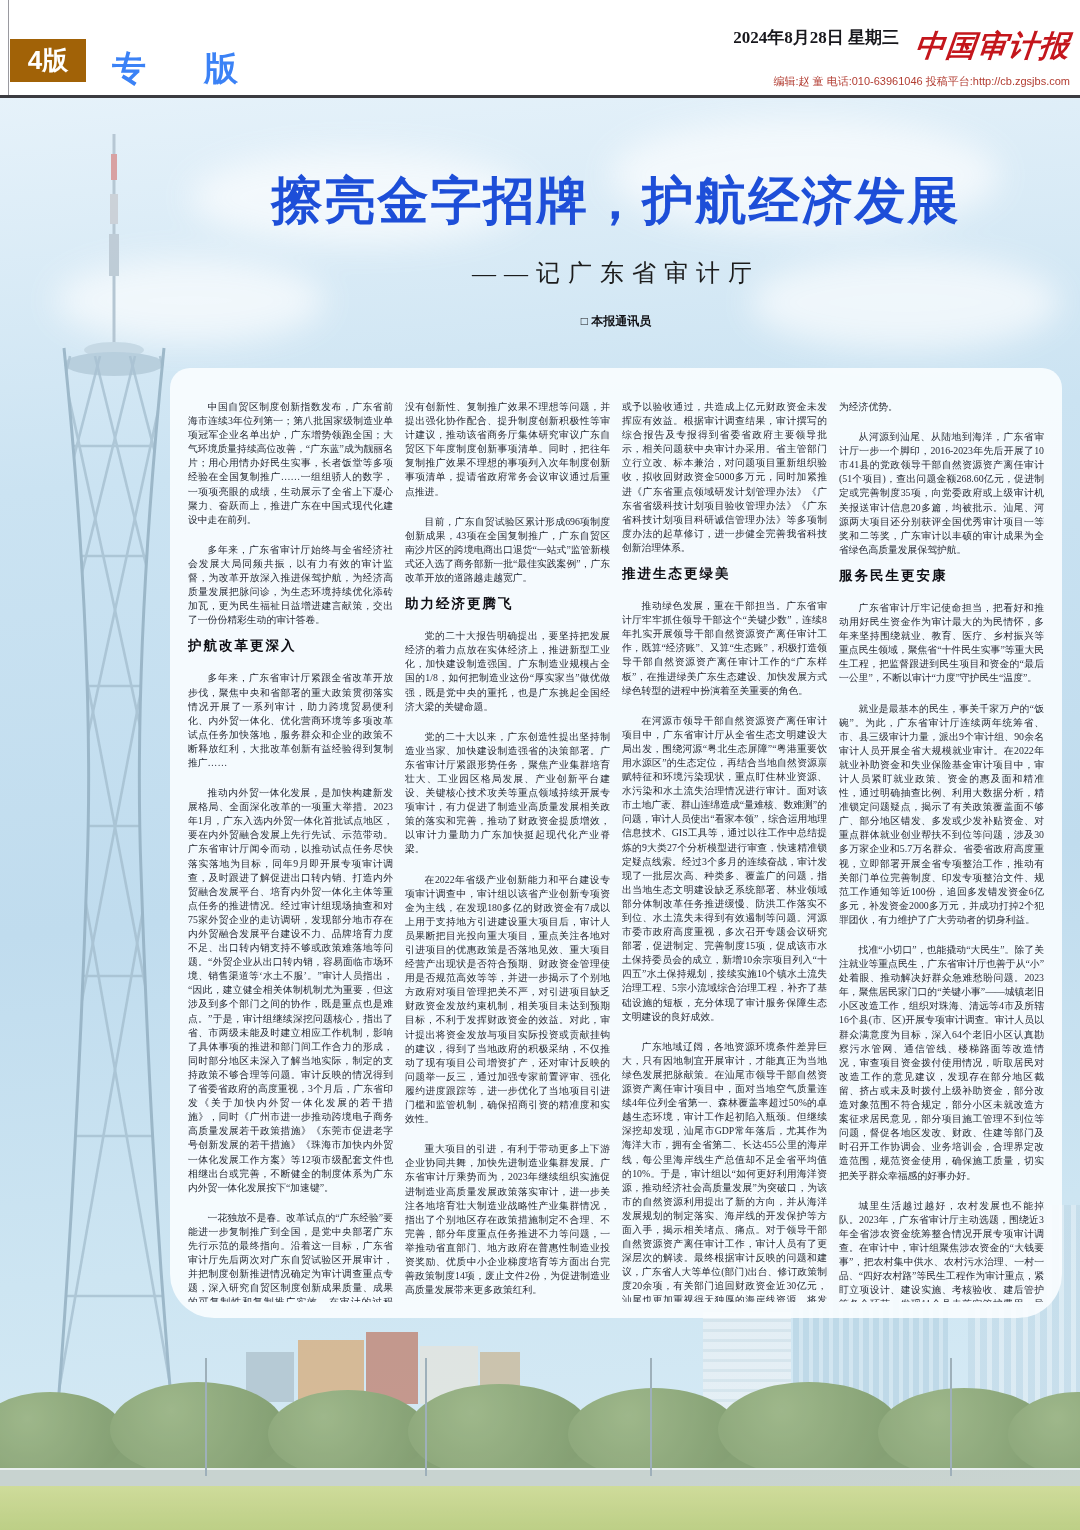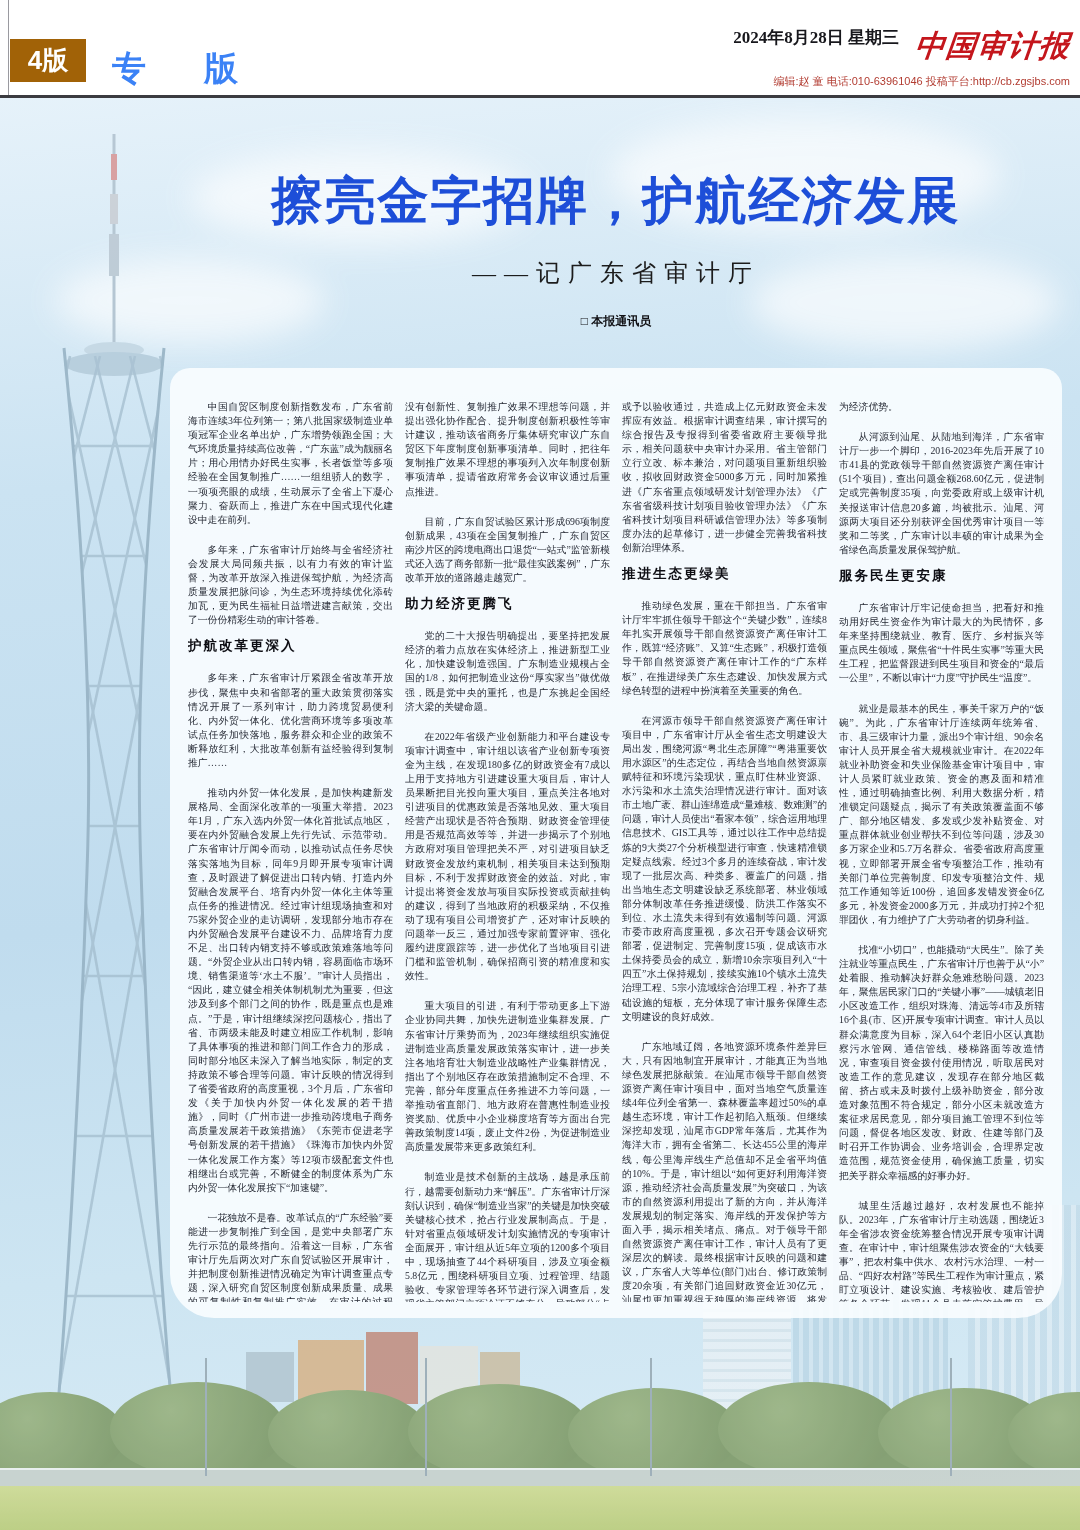--- a/index.html
+++ b/index.html
@@ -150,20 +150,21 @@
       <h3 class="sec-head">护航改革更深入</h3>
       <p class="para">多年来，广东省审计厅紧跟全省改革开放步伐，聚焦中央和省部署的重大政策贯彻落实情况开展了一系列审计，助力跨境贸易便利化、内外贸一体化、优化营商环境等多项改革试点任务加快落地，服务群众和企业的政策不断释放红利，大批改革创新有益经验得到复制推广……</p>
       <p class="para">推动内外贸一体化发展，是加快构建新发展格局、全面深化改革的一项重大举措。2023年1月，广东入选内外贸一体化首批试点地区，要在内外贸融合发展上先行先试、示范带动。广东省审计厅闻令而动，以推动试点任务尽快落实落地为目标，同年9月即开展专项审计调查，及时跟进了解促进出口转内销、打造内外贸融合发展平台、培育内外贸一体化主体等重点任务的推进情况。经过审计组现场抽查和对75家外贸企业的走访调研，发现部分地市存在内外贸融合发展平台建设不力、品牌培育力度不足、出口转内销支持不够或政策难落地等问题。“外贸企业从出口转内销，容易面临市场环境、销售渠道等‘水土不服’。”审计人员指出，“因此，建立健全相关体制机制尤为重要，但这涉及到多个部门之间的协作，既是重点也是难点。”于是，审计组继续深挖问题核心，指出了省、市两级未能及时建立相应工作机制，影响了具体事项的推进和部门间工作合力的形成，同时部分地区未深入了解当地实际，制定的支持政策不够合理等问题。审计反映的情况得到了省委省政府的高度重视，3个月后，广东省印发《关于加快内外贸一体化发展的若干措施》，同时《广州市进一步推动跨境电子商务高质量发展若干政策措施》《东莞市促进老字号创新发展的若干措施》《珠海市加快内外贸一体化发展工作方案》等12项市级配套文件也相继出台或完善，不断健全的制度体系为广东内外贸一体化发展按下“加速键”。</p>
       <p class="para">一花独放不是春。改革试点的“广东经验”要能进一步复制推广到全国，是党中央部署广东先行示范的最终指向。沿着这一目标，广东省审计厅先后两次对广东自贸试验区开展审计，并把制度创新推进情况确定为审计调查重点专题，深入研究自贸区制度创新成果质量、成果的可复制性和复制推广实效。在审计的过程中，审计组坚持实事求是、充分沟通、审慎包容的原则，抽取了跨境电商监管新模式、智能化地方金融风险监测防控平台等近百个具体制度创新项目进行剖析，发现有近一半的制度创新主体单位在报送成果时未经过可行性论证和风险论证，而主管单位对该情况把控不严，未对已登记的创新成果开展定期评估，也未对制度创新出台有效的激励保障措施，多项成果存在重复报送、</p>
     </div>
   <div class="col">
       <p class="para cont">没有创新性、复制推广效果不理想等问题，并提出强化协作配合、提升制度创新积极性等审计建议，推动该省商务厅集体研究审议广东自贸区下年度制度创新事项清单。同时，把往年复制推广效果不理想的事项列入次年制度创新事项清单，提请省政府常务会议审议通过后重点推进。</p>
       <p class="para">目前，广东自贸试验区累计形成696项制度创新成果，43项在全国复制推广，广东自贸区南沙片区的跨境电商出口退货“一站式”监管新模式还入选了商务部新一批“最佳实践案例”，广东改革开放的道路越走越宽广。</p>
       <h3 class="sec-head">助力经济更腾飞</h3>
       <p class="para">党的二十大报告明确提出，要坚持把发展经济的着力点放在实体经济上，推进新型工业化，加快建设制造强国。广东制造业规模占全国的1/8，如何把制造业这份“厚实家当”做优做强，既是党中央的重托，也是广东挑起全国经济大梁的关键命题。</p>
+      <p class="para">党的二十大以来，广东创造性提出坚持制造业当家、加快建设制造强省的决策部署。广东省审计厅紧跟形势任务，聚焦产业集群培育壮大、工业园区格局发展、产业创新平台建设、关键核心技术攻关等重点领域持续开展专项审计，有力促进了制造业高质量发展相关政策的落实和完善，推动了财政资金提质增效，以审计力量助力广东加快挺起现代化产业脊梁。</p>
       <p class="para">在2022年省级产业创新能力和平台建设专项审计调查中，审计组以该省产业创新专项资金为主线，在发现180多亿的财政资金有7成以上用于支持地方引进建设重大项目后，审计人员果断把目光投向重大项目，重点关注各地对引进项目的优惠政策是否落地见效、重大项目经营产出现状是否符合预期、财政资金管理使用是否规范高效等等，并进一步揭示了个别地方政府对项目管理把关不严，对引进项目缺乏财政资金发放约束机制，相关项目未达到预期目标，不利于发挥财政资金的效益。对此，审计提出将资金发放与项目实际投资或贡献挂钩的建议，得到了当地政府的积极采纳，不仅推动了现有项目公司增资扩产，还对审计反映的问题举一反三，通过加强专家前置评审、强化履约进度跟踪等，进一步优化了当地项目引进门槛和监管机制，确保招商引资的精准度和实效性。</p>
       <p class="para">重大项目的引进，有利于带动更多上下游企业协同共舞，加快先进制造业集群发展。广东省审计厅乘势而为，2023年继续组织实施促进制造业高质量发展政策落实审计，进一步关注各地培育壮大制造业战略性产业集群情况，指出了个别地区存在政策措施制定不合理、不完善，部分年度重点任务推进不力等问题，一举推动省直部门、地方政府在普惠性制造业投资奖励、优质中小企业梯度培育等方面出台完善政策制度14项，废止文件2份，为促进制造业高质量发展带来更多政策红利。</p>
       <p class="para">制造业是技术创新的主战场，越是承压前行，越需要创新动力来“解压”。广东省审计厅深刻认识到，确保“制造业当家”的关键是加快突破关键核心技术，抢占行业发展制高点。于是，针对省重点领域研发计划实施情况的专项审计全面展开，审计组从近5年立项的1200多个项目中，现场抽查了44个科研项目，涉及立项金额5.8亿元，围绕科研项目立项、过程管理、结题验收、专家管理等各环节进行深入调查后，发现省主管部门立项论证不够充分，导致部分“卡脖子”关键核心技术应攻关而未组织攻关、已攻克仍组织攻关，同时在审核把关环节不够严格，对不符合条件的项目予以立项</p>
     </div>
   <div class="col">
       <p class="para cont">或予以验收通过，共造成上亿元财政资金未发挥应有效益。根据审计调查结果，审计撰写的综合报告及专报得到省委省政府主要领导批示，相关问题获中央审计办采用。省主管部门立行立改、标本兼治，对问题项目重新组织验收，拟收回财政资金5000多万元，同时加紧推进《广东省重点领域研发计划管理办法》《广东省省级科技计划项目验收管理办法》《广东省科技计划项目科研诚信管理办法》等多项制度办法的起草修订，进一步健全完善我省科技创新治理体系。</p>
       <h3 class="sec-head">推进生态更绿美</h3>
       <p class="para">推动绿色发展，重在干部担当。广东省审计厅牢牢抓住领导干部这个“关键少数”，连续8年扎实开展领导干部自然资源资产离任审计工作，既算“经济账”、又算“生态账”，积极打造领导干部自然资源资产离任审计工作的“广东样板”，在推进绿美广东生态建设、加快发展方式绿色转型的进程中扮演着至关重要的角色。</p>
       <p class="para">在河源市领导干部自然资源资产离任审计项目中，广东省审计厅从全省生态文明建设大局出发，围绕河源“粤北生态屏障”“粤港重要饮用水源区”的生态定位，再结合当地自然资源禀赋特征和环境污染现状，重点盯住林业资源、水污染和水土流失治理情况进行审计。面对该市土地广袤、群山连绵造成“量难核、数难测”的问题，审计人员使出“看家本领”，综合运用地理信息技术、GIS工具等，通过以往工作中总结提炼的9大类27个分析模型进行审查，快速精准锁定疑点线索。经过3个多月的连续奋战，审计发现了一批层次高、种类多、覆盖广的问题，指出当地生态文明建设缺乏系统部署、林业领域部分体制改革任务推进缓慢、防洪工作落实不到位、水土流失未得到有效遏制等问题。河源市委市政府高度重视，多次召开专题会议研究部署，促进制定、完善制度15项，促成该市水土保持委员会的成立，新增10余宗项目列入“十四五”水土保持规划，接续实施10个镇水土流失治理工程、5宗小流域综合治理工程，补齐了基础设施的短板，充分体现了审计服务保障生态文明建设的良好成效。</p>
       <p class="para">广东地域辽阔，各地资源环境条件差异巨大，只有因地制宜开展审计，才能真正为当地绿色发展把脉献策。在汕尾市领导干部自然资源资产离任审计项目中，面对当地空气质量连续4年位列全省第一、森林覆盖率超过50%的卓越生态环境，审计工作起初陷入瓶颈。但继续深挖却发现，汕尾市GDP常年落后，尤其作为海洋大市，拥有全省第二、长达455公里的海岸线，每公里海岸线生产总值却不足全省平均值的10%。于是，审计组以“如何更好利用海洋资源，推动经济社会高质量发展”为突破口，为该市的自然资源利用提出了新的方向，并从海洋发展规划的制定落实、海岸线的开发保护等方面入手，揭示相关堵点、痛点。对于领导干部自然资源资产离任审计工作，审计人员有了更深层次的解读。最终根据审计反映的问题和建议，广东省人大等单位(部门)出台、修订政策制度20余项，有关部门追回财政资金近30亿元，汕尾也更加重视得天独厚的海岸线资源，将发展海洋经济写入“十四五”规划并全力推动。当前，汕尾海洋生产总值占比已达18%，比全省高出近4个百分点，汕尾的海洋优势正加快转化</p>

